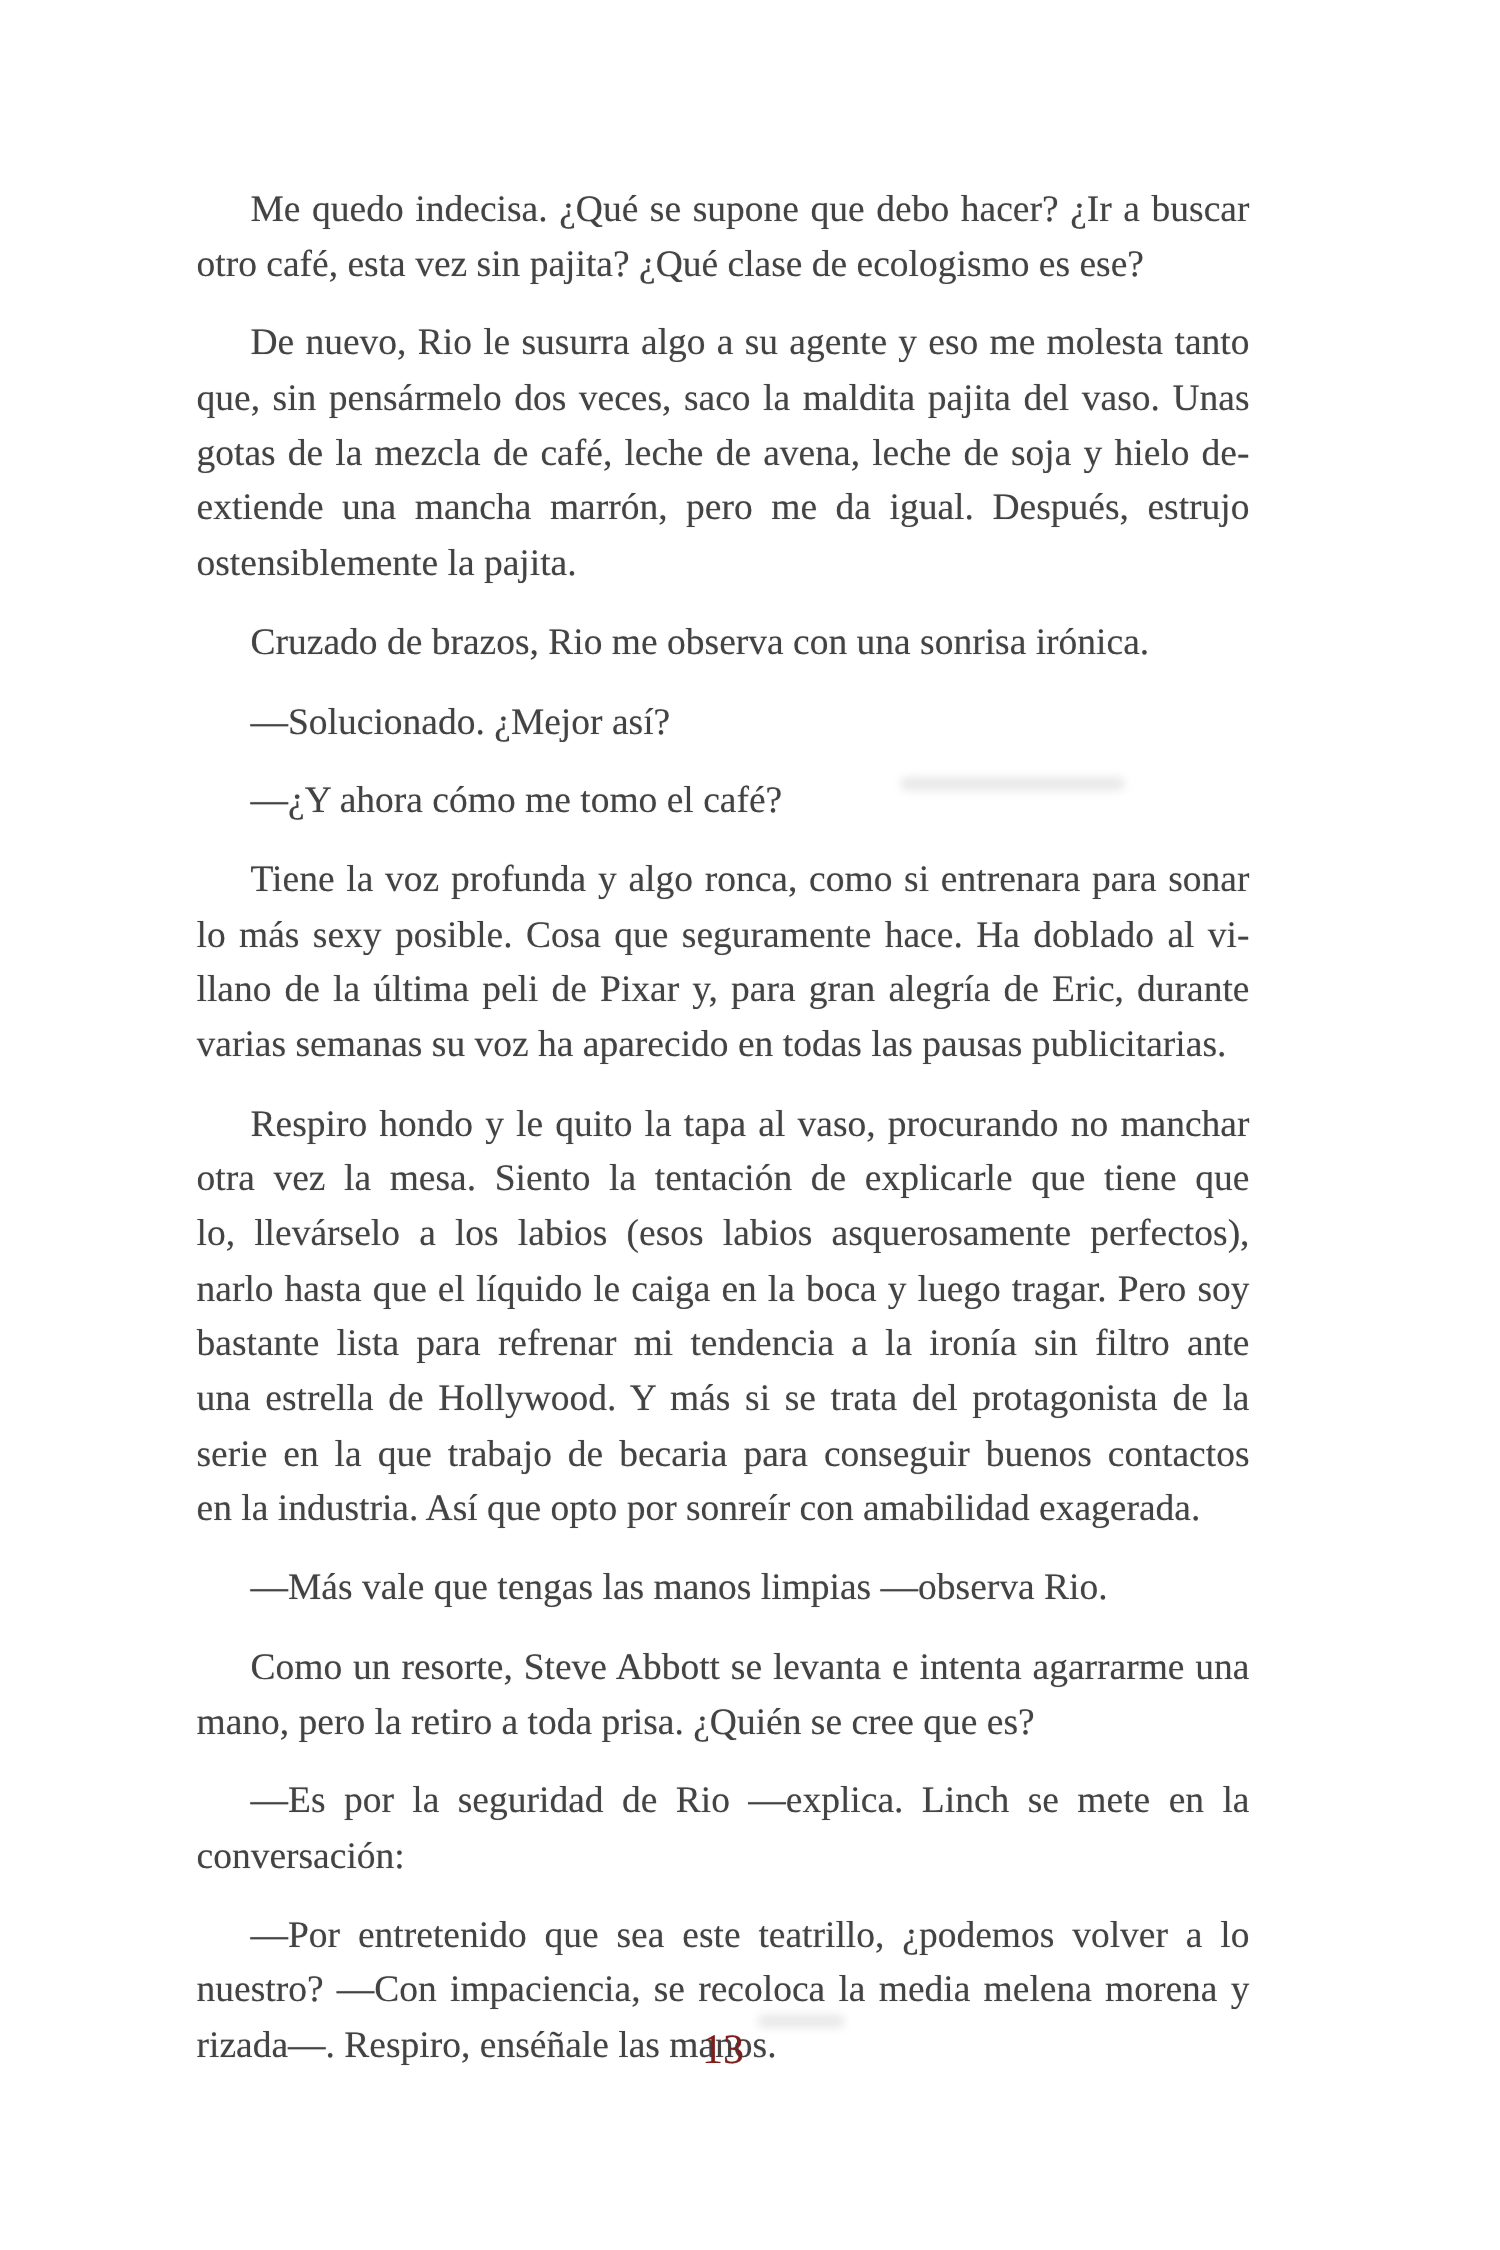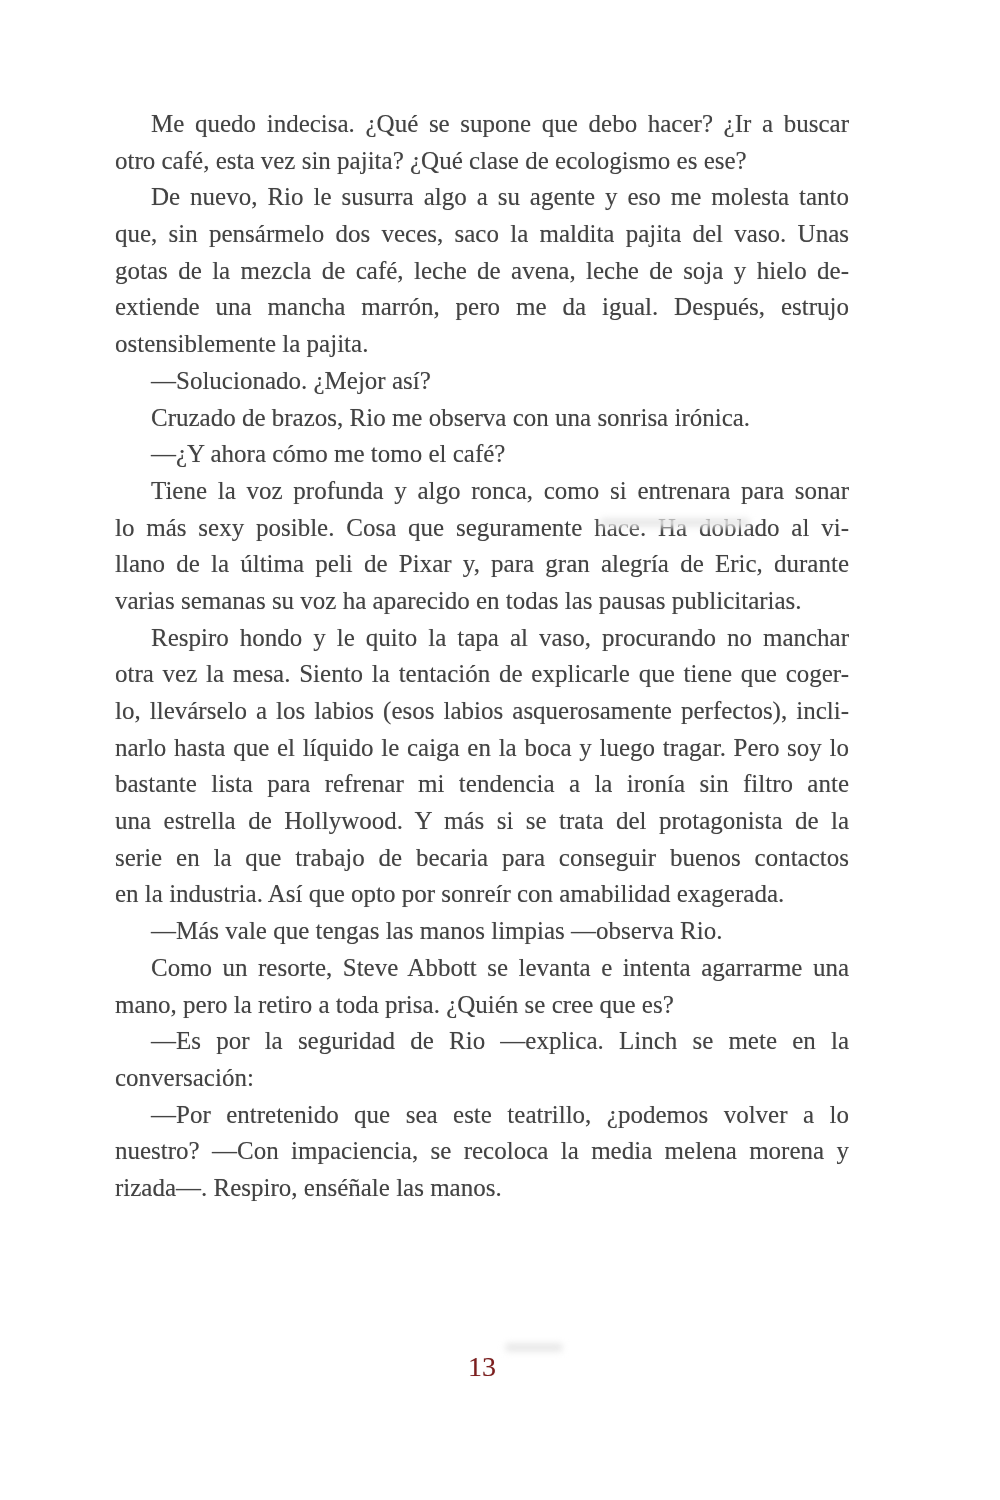--- a/index.html
+++ b/index.html
@@ -18,21 +18,21 @@
   }
   .text-block {
     position: absolute;
     left: 115px;
     top: 106px;
     width: 734px;
     font-size: 25px;
     line-height: 36.7px;
     text-shadow: 0 0 0.7px rgba(70,70,70,0.45);
   }
-  .para { margin: 0; padding: 0; }
+  .para { margin: 16px; padding: 0; }
   .line {
     height: 36.7px;
     overflow: hidden;
     white-space: normal;
   }
   .line.justify {
     text-align: justify;
     text-align-last: justify;
   }
   .line.indent {
@@ -77,24 +77,24 @@
         <div class="line">otro café, esta vez sin pajita? ¿Qué clase de ecologismo es ese?</div>
       </div>
       <div class="para">
         <div class="line indent justify">De nuevo, Rio le susurra algo a su agente y eso me molesta tanto</div>
         <div class="line justify">que, sin pensármelo dos veces, saco la maldita pajita del vaso. Unas</div>
         <div class="line justify">gotas de la mezcla de café, leche de avena, leche de soja y hielo de-</div>
         <div class="line justify">extiende una mancha marrón, pero me da igual. Después, estrujo</div>
         <div class="line">ostensiblemente la pajita.</div>
       </div>
       <div class="para">
-        <div class="line indent">—Solucionado. ¿Mejor así?</div>
+        <div class="line indent">Cruzado de brazos, Rio me observa con una sonrisa irónica.</div>
       </div>
       <div class="para">
-        <div class="line indent">Cruzado de brazos, Rio me observa con una sonrisa irónica.</div>
+        <div class="line indent">—Solucionado. ¿Mejor así?</div>
       </div>
       <div class="para">
         <div class="line indent">—¿Y ahora cómo me tomo el café?</div>
       </div>
       <div class="para">
         <div class="line indent justify">Tiene la voz profunda y algo ronca, como si entrenara para sonar</div>
         <div class="line justify">lo más sexy posible. Cosa que seguramente hace. Ha doblado al vi-</div>
         <div class="line justify">llano de la última peli de Pixar y, para gran alegría de Eric, durante</div>
         <div class="line">varias semanas su voz ha aparecido en todas las pausas publicitarias.</div>
       </div>

